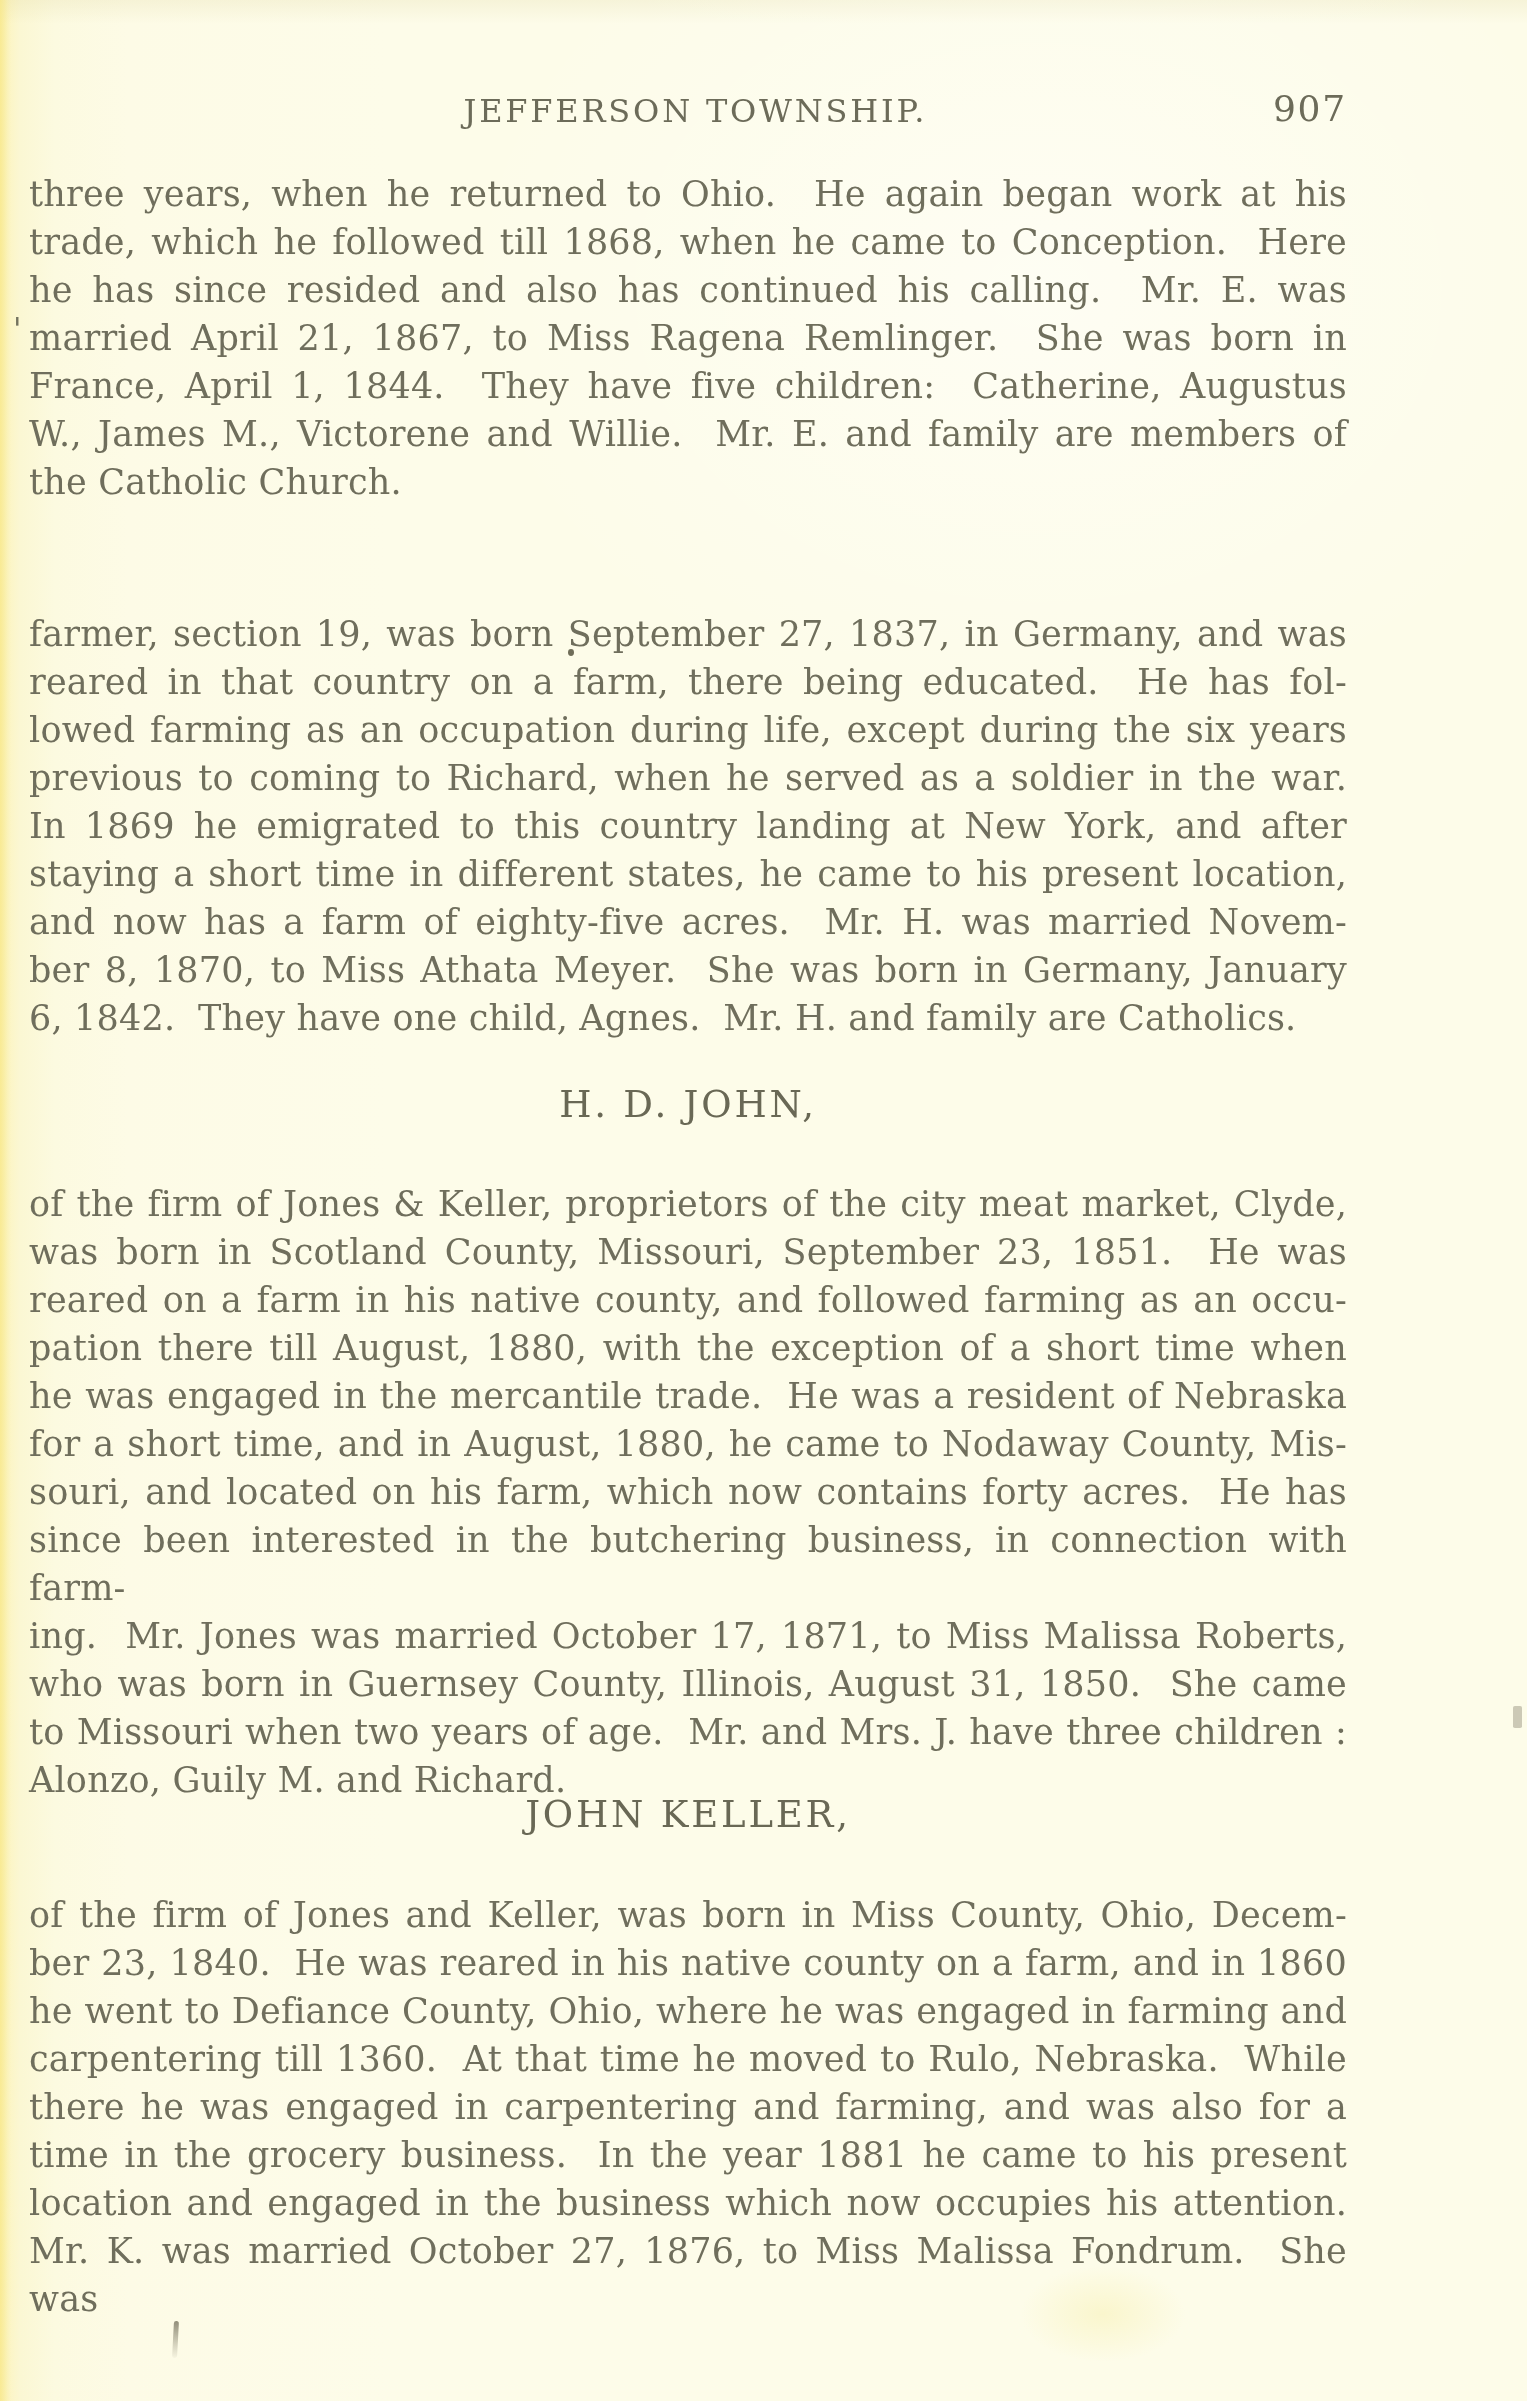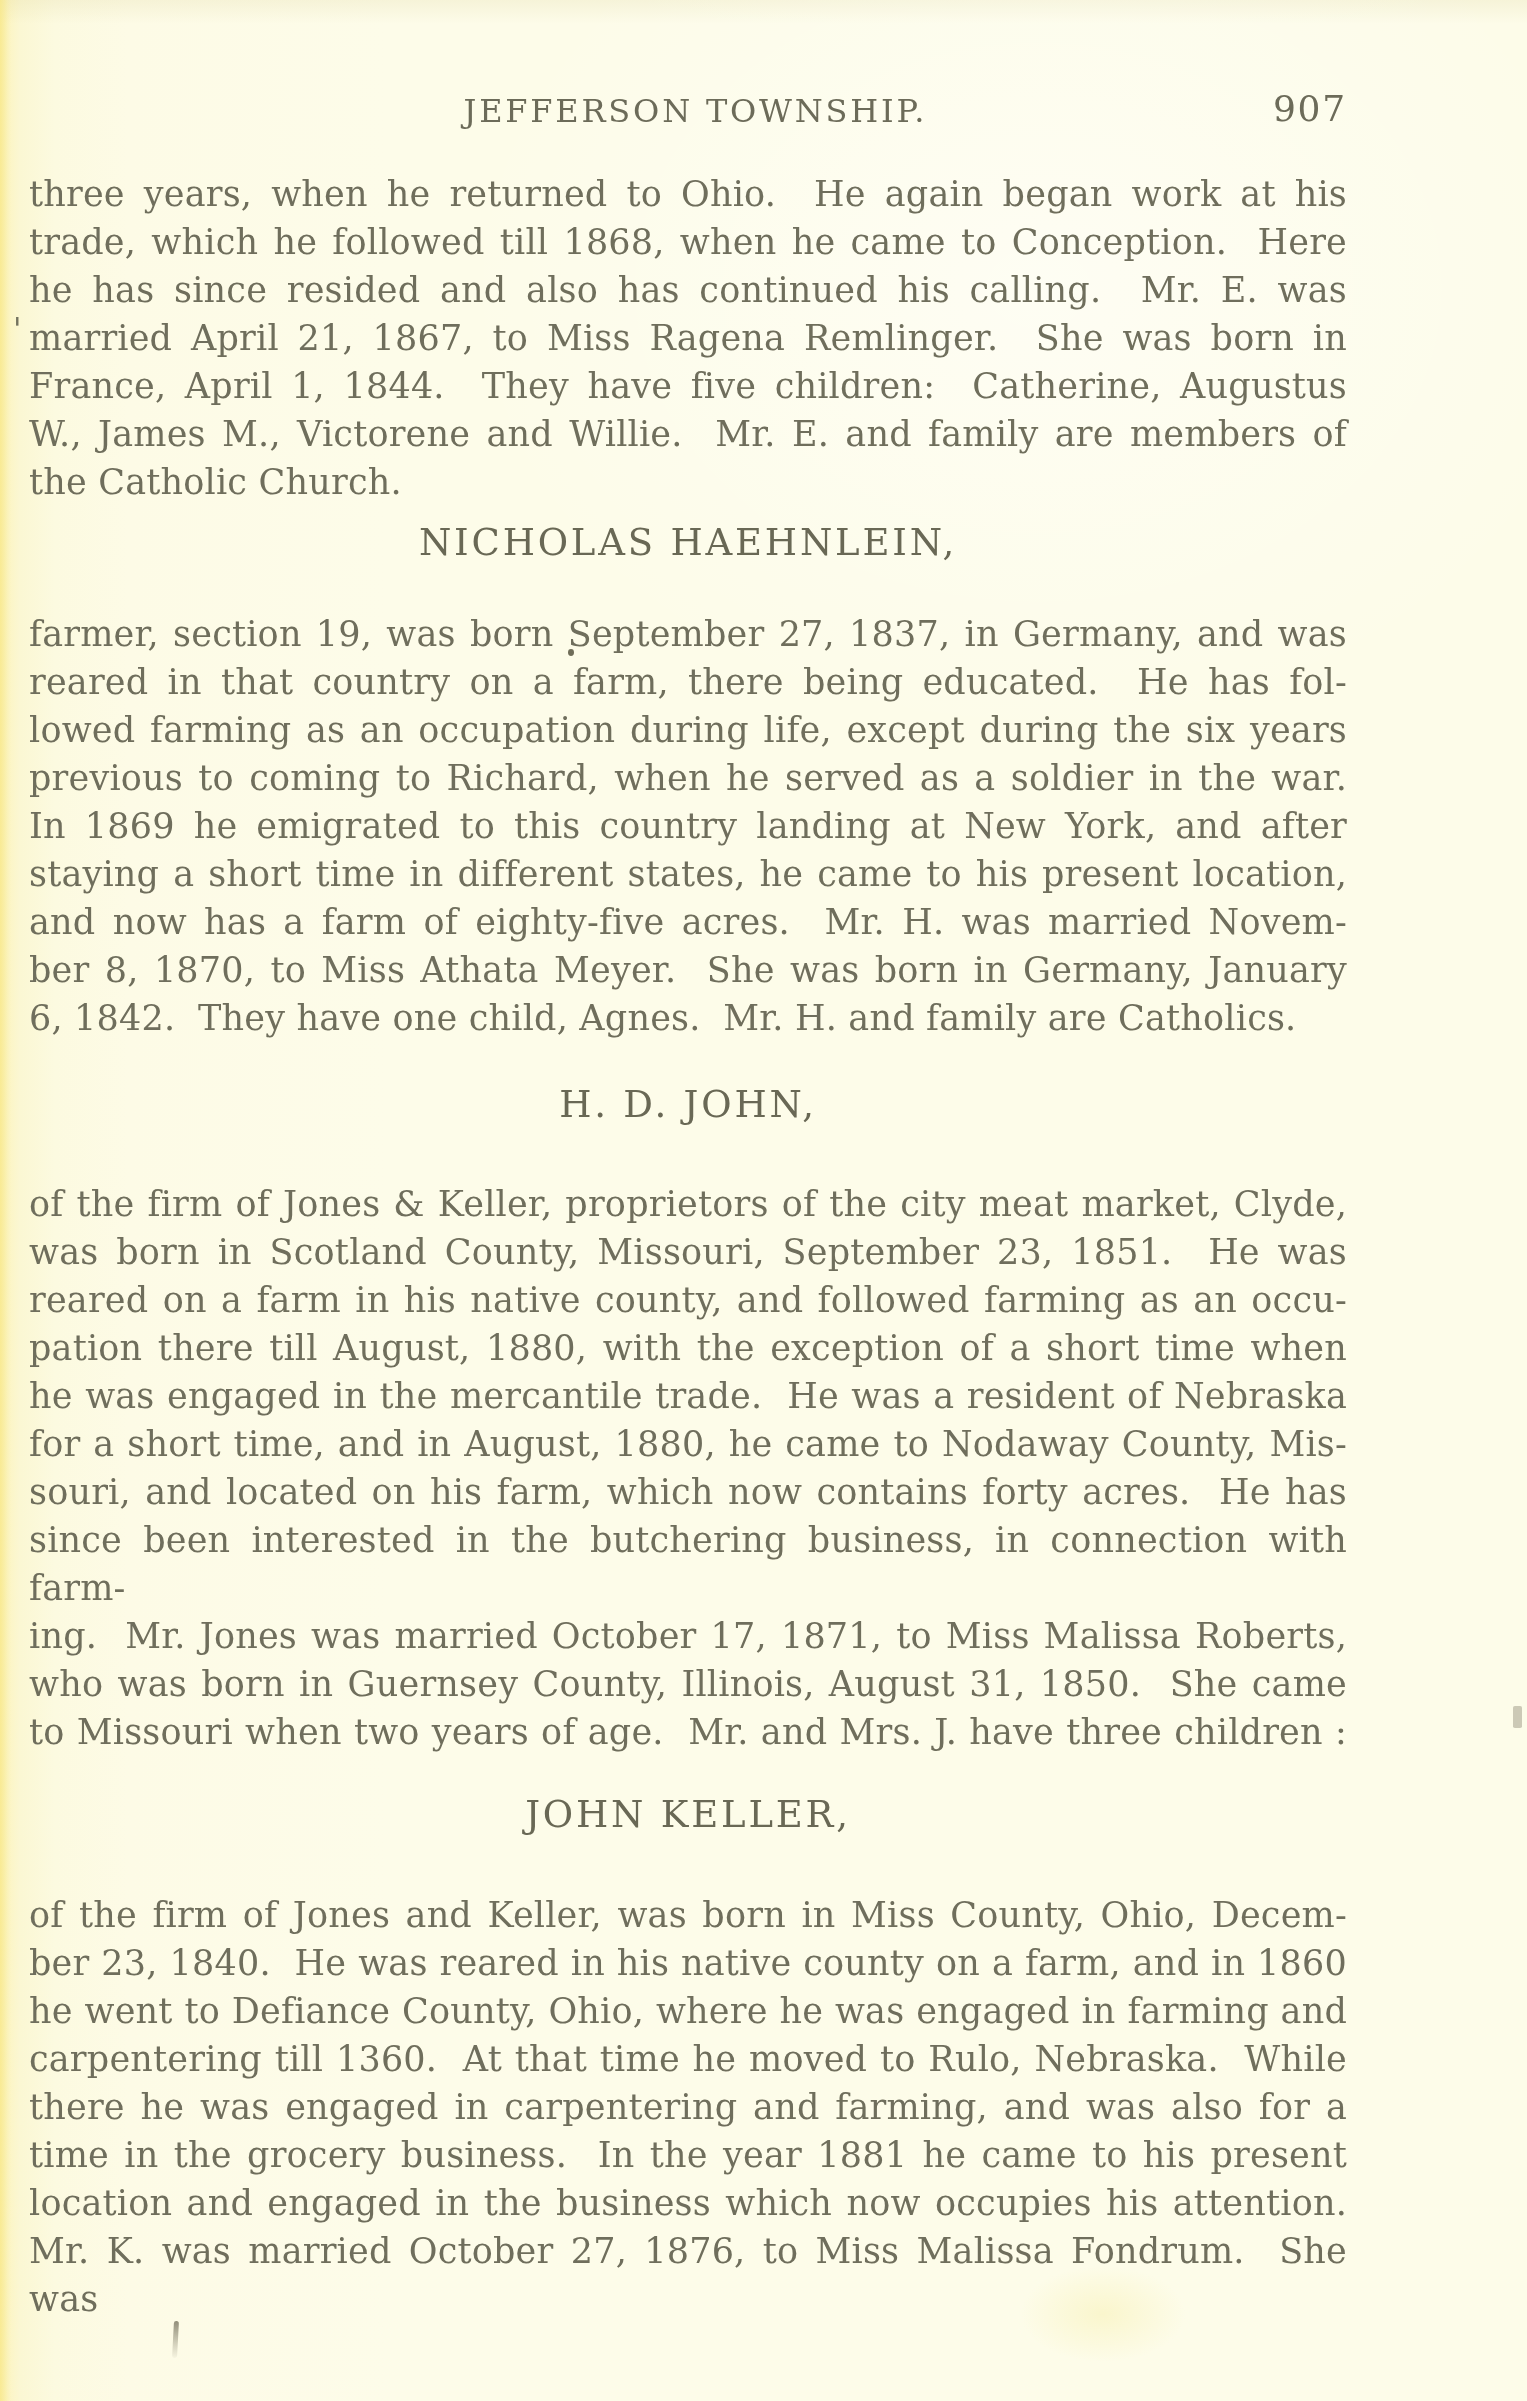--- a/index.html
+++ b/index.html
@@ -87,21 +87,20 @@
     <section class="para para-1">
         <div class="line">three years, when he returned to Ohio.  He again began work at his</div>
         <div class="line">trade, which he followed till 1868, when he came to Conception.  Here</div>
         <div class="line">he has since resided and also has continued his calling.  Mr. E. was</div>
         <div class="line">married April 21, 1867, to Miss Ragena Remlinger.  She was born in</div>
         <div class="line">France, April 1, 1844.  They have five children:  Catherine, Augustus</div>
         <div class="line">W., James M., Victorene and Willie.  Mr. E. and family are members of</div>
         <div class="line last">the Catholic Church.</div>
       </section>
 
-    <h2 class="sec-heading h-1">NICHOLAS HAEHNLEIN,</h2>
 
     <section class="para para-2">
         <div class="line">farmer, section 19, was born September 27, 1837, in Germany, and was</div>
         <div class="line">reared in that country on a farm, there being educated.  He has fol-</div>
         <div class="line">lowed farming as an occupation during life, except during the six years</div>
         <div class="line">previous to coming to Richard, when he served as a soldier in the war.</div>
         <div class="line">In 1869 he emigrated to this country landing at New York, and after</div>
         <div class="line">staying a short time in different states, he came to his present location,</div>
         <div class="line">and now has a farm of eighty-five acres.  Mr. H. was married Novem-</div>
         <div class="line">ber 8, 1870, to Miss Athata Meyer.  She was born in Germany, January</div>
@@ -115,20 +114,21 @@
         <div class="line">was born in Scotland County, Missouri, September 23, 1851.  He was</div>
         <div class="line">reared on a farm in his native county, and followed farming as an occu-</div>
         <div class="line">pation there till August, 1880, with the exception of a short time when</div>
         <div class="line">he was engaged in the mercantile trade.  He was a resident of Nebraska</div>
         <div class="line">for a short time, and in August, 1880, he came to Nodaway County, Mis-</div>
         <div class="line">souri, and located on his farm, which now contains forty acres.  He has</div>
         <div class="line">since been interested in the butchering business, in connection with farm-</div>
         <div class="line">ing.  Mr. Jones was married October 17, 1871, to Miss Malissa Roberts,</div>
         <div class="line">who was born in Guernsey County, Illinois, August 31, 1850.  She came</div>
         <div class="line">to Missouri when two years of age.  Mr. and Mrs. J. have three children :</div>
+        <div class="line last">Alonzo, Guily M. and Richard.</div>
       </section>
 
     <h2 class="sec-heading h-3">JOHN KELLER,</h2>
 
     <section class="para para-4">
         <div class="line">of the firm of Jones and Keller, was born in Miss County, Ohio, Decem-</div>
         <div class="line">ber 23, 1840.  He was reared in his native county on a farm, and in 1860</div>
         <div class="line">he went to Defiance County, Ohio, where he was engaged in farming and</div>
         <div class="line">carpentering till 1360.  At that time he moved to Rulo, Nebraska.  While</div>
         <div class="line">there he was engaged in carpentering and farming, and was also for a</div>

